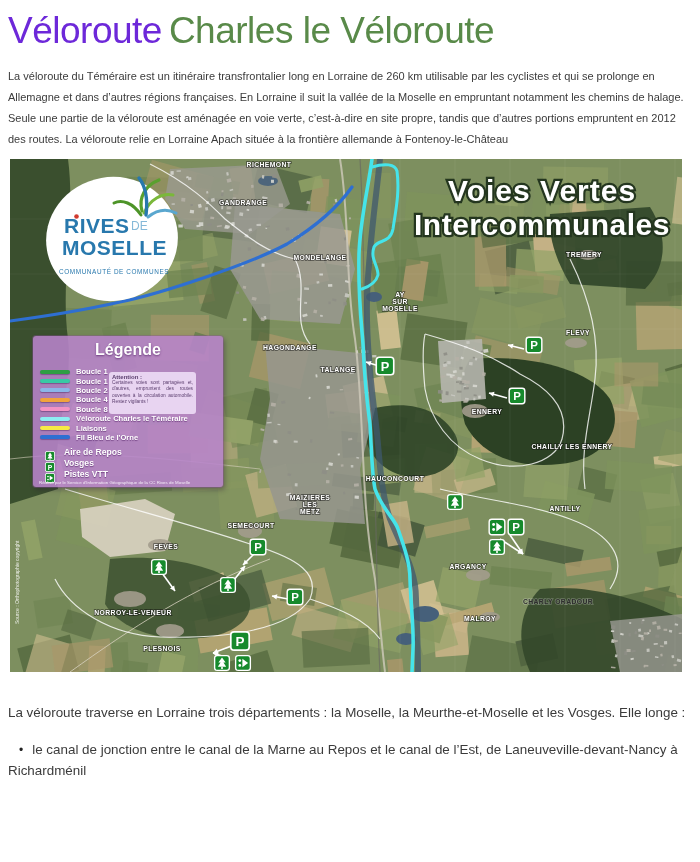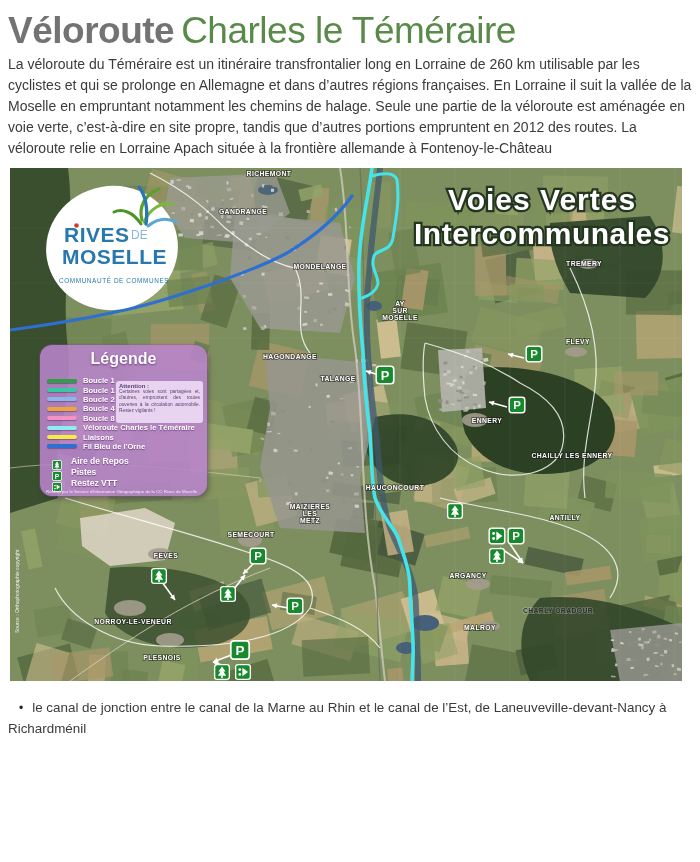--- a/index.html
+++ b/index.html
@@ -1,26 +1,26 @@
 <!DOCTYPE html>
 <html><head>
 <meta charset="utf-8">
 <style>
   html,body{margin:0;padding:0;width:700px;height:862px;overflow:hidden;background:#fff;}
   body{font-family:"Liberation Sans",sans-serif;color:#3b3b3b;}
   .page{padding:12px 8px 0 8px;}
   h1{margin:0;font-size:37px;line-height:38px;letter-spacing:-0.5px;font-family:"Liberation Sans",sans-serif;}
-  .t-bold{color:#737373;font-weight:bold;}
+  .t-bold{color:#6d28d9;font-weight:normal;}
   .t-light{color:#598a49;font-weight:400;margin-left:7px;}
-  .intro{margin:4px 0 0 0;width:686px;font-size:14px;line-height:21px;}
+  .intro{margin:16px 0 0 0;width:686px;font-size:11px;line-height:21px;}
   .mapwrap{position:relative;width:672px;height:513px;margin:9px 0 0 2px;overflow:hidden;background:#7d8f5f;}
   .mapwrap svg.base{display:block;}
   .logo{position:absolute;left:28px;top:8px;width:150px;height:142px;}
-  .legend{position:absolute;left:30px;top:177px;width:167px;height:151px;background:rgba(184,132,204,0.88);
-          border-radius:12px;box-shadow:0 0 0 1px rgba(140,80,160,0.35), 2px 3px 5px rgba(40,20,50,0.35);}
+  .legend{position:absolute;left:23px;top:177px;width:190px;height:151px;background:rgba(184,132,204,0.88);
+          border-radius:3px;box-shadow:0 0 0 1px rgba(140,80,160,0.35), 2px 3px 5px rgba(40,20,50,0.35);}
   .legend-title{margin-top:5px;text-align:center;color:#fff;font-weight:bold;font-size:16px;
                 text-shadow:0 1px 2px rgba(80,30,100,0.7);}
   .legend-lines{position:absolute;left:7px;top:31px;right:3px;}
   .leg-row{display:flex;align-items:center;height:9.4px;}
   .leg-swatch{width:30px;height:4px;border-radius:2px;margin-right:6px;flex:0 0 30px;box-shadow:0 1px 1px rgba(60,20,80,.4);}
   .leg-label{color:#fff;font-weight:bold;font-size:7.6px;white-space:nowrap;text-shadow:0 1px 1px rgba(80,30,100,0.65);}
   .attention{position:absolute;left:76px;top:36px;width:87px;height:42px;background:rgba(235,216,243,0.95);
              border-radius:3px;padding:2px 3px;box-sizing:border-box;overflow:hidden;}
   .attention-title{font-size:6px;font-weight:bold;color:#5d4070;}
   .attention-body{font-size:4.8px;line-height:6.3px;color:#5d4070;text-align:justify;}
@@ -34,21 +34,21 @@
   ul.routes{list-style:none;margin:17px 0 0 0;padding:0;font-size:13.4px;}
   ul.routes li{line-height:19.5px;}
   ul.routes li::before{content:"•";margin:0 9px 0 11px;font-size:12px;color:#222;}
 </style>
 </head>
 <body>
 
 <div class="page">
 
   <h1>
-    <span class="t-bold">Véloroute</span><span class="t-light">Charles le Téméraire</span>
+    <span class="t-bold">Véloroute</span><span class="t-light">Charles le Véloroute</span>
   </h1>
 
   <p class="intro">La véloroute du Téméraire est un itinéraire transfrontalier long en Lorraine de 260 km utilisable par les cyclistes et qui se prolonge en Allemagne et dans d’autres régions françaises. En Lorraine il suit la vallée de la Moselle en empruntant notamment les chemins de halage. Seule une partie de la véloroute est aménagée en voie verte, c’est-à-dire en site propre, tandis que d’autres portions empruntent en 2012 des routes. La véloroute relie en Lorraine Apach située à la frontière allemande à Fontenoy-le-Château</p>
 
   <div class="mapwrap">
     <svg class="base" width="672" height="513" viewBox="0 0 672 513">
       <g id="terrain">
           <rect x="0" y="0" width="672" height="513" fill="#7d8f5f"></rect>
           <rect x="403.94172129034996" y="229.97305676573887" width="65.14794760942459" height="38.12882974045351" fill="#6c8250" opacity="0.62" transform="rotate(-11.7 403.94172129034996 229.97305676573887)"></rect>
           <rect x="419.82840744405985" y="443.98849458200857" width="42.339023306034505" height="20.496796837542206" fill="#d4c193" opacity="0.64" transform="rotate(13.8 419.82840744405985 443.98849458200857)"></rect>
@@ -696,34 +696,35 @@
                 <path d="M10,3 L14.5,9.5 L11.8,9.5 L15.2,14.8 L4.8,14.8 L8.2,9.5 L5.5,9.5 Z" fill="#fff"></path>
                 <rect x="9" y="14.8" width="2" height="2.8" fill="#fff"></rect>
               </svg></span>
             <span class="poi-label">Aire de Repos</span>
           </div>
           <div class="poi-row">
             <span class="poi-icon"><svg width="10" height="10" viewBox="0 0 20 20">
                 <rect x="0.8" y="0.8" width="18.4" height="18.4" rx="3.2" fill="#168a2c" stroke="#fff" stroke-width="1.7"></rect>
                 <text x="10" y="15.2" text-anchor="middle" font-size="13.5" font-weight="bold" fill="#fff" font-family="Liberation Sans, sans-serif">P</text>
               </svg></span>
-            <span class="poi-label">Pistes</span>
+            <span class="poi-label">Vosges</span>
           </div>
           <div class="poi-row">
             <span class="poi-icon"><svg width="10" height="10" viewBox="0 0 20 20">
                 <rect x="0.8" y="0.8" width="18.4" height="18.4" rx="3.2" fill="#168a2c" stroke="#fff" stroke-width="1.7"></rect>
                 <circle cx="6" cy="7" r="1.7" fill="#fff"></circle>
                 <circle cx="6" cy="13" r="1.7" fill="#fff"></circle>
                 <polygon points="9.2,4.8 9.2,15.2 16.4,10" fill="#fff"></polygon>
               </svg></span>
-            <span class="poi-label">Restez VTT</span>
+            <span class="poi-label">Pistes VTT</span>
           </div>
         </div>
       <div class="legend-footer">Réalisé par le Service d'Information Géographique de la CC Rives de Moselle</div>
     </div>
   </div>
 
+  <p class="outro">La véloroute traverse en Lorraine trois départements : la Moselle, la Meurthe-et-Moselle et les Vosges. Elle longe :</p>
 
   <ul class="routes" id="route-list">
-      <li>le canal de jonction entre le canal de la Marne au Rhin et le canal de l’Est, de Laneuveville-devant-Nancy à Richardménil</li>
+      <li>le canal de jonction entre le canal de la Marne au Repos et le canal de l’Est, de Laneuveville-devant-Nancy à Richardménil</li>
     </ul>
 
 </div>
 
 </body></html>

